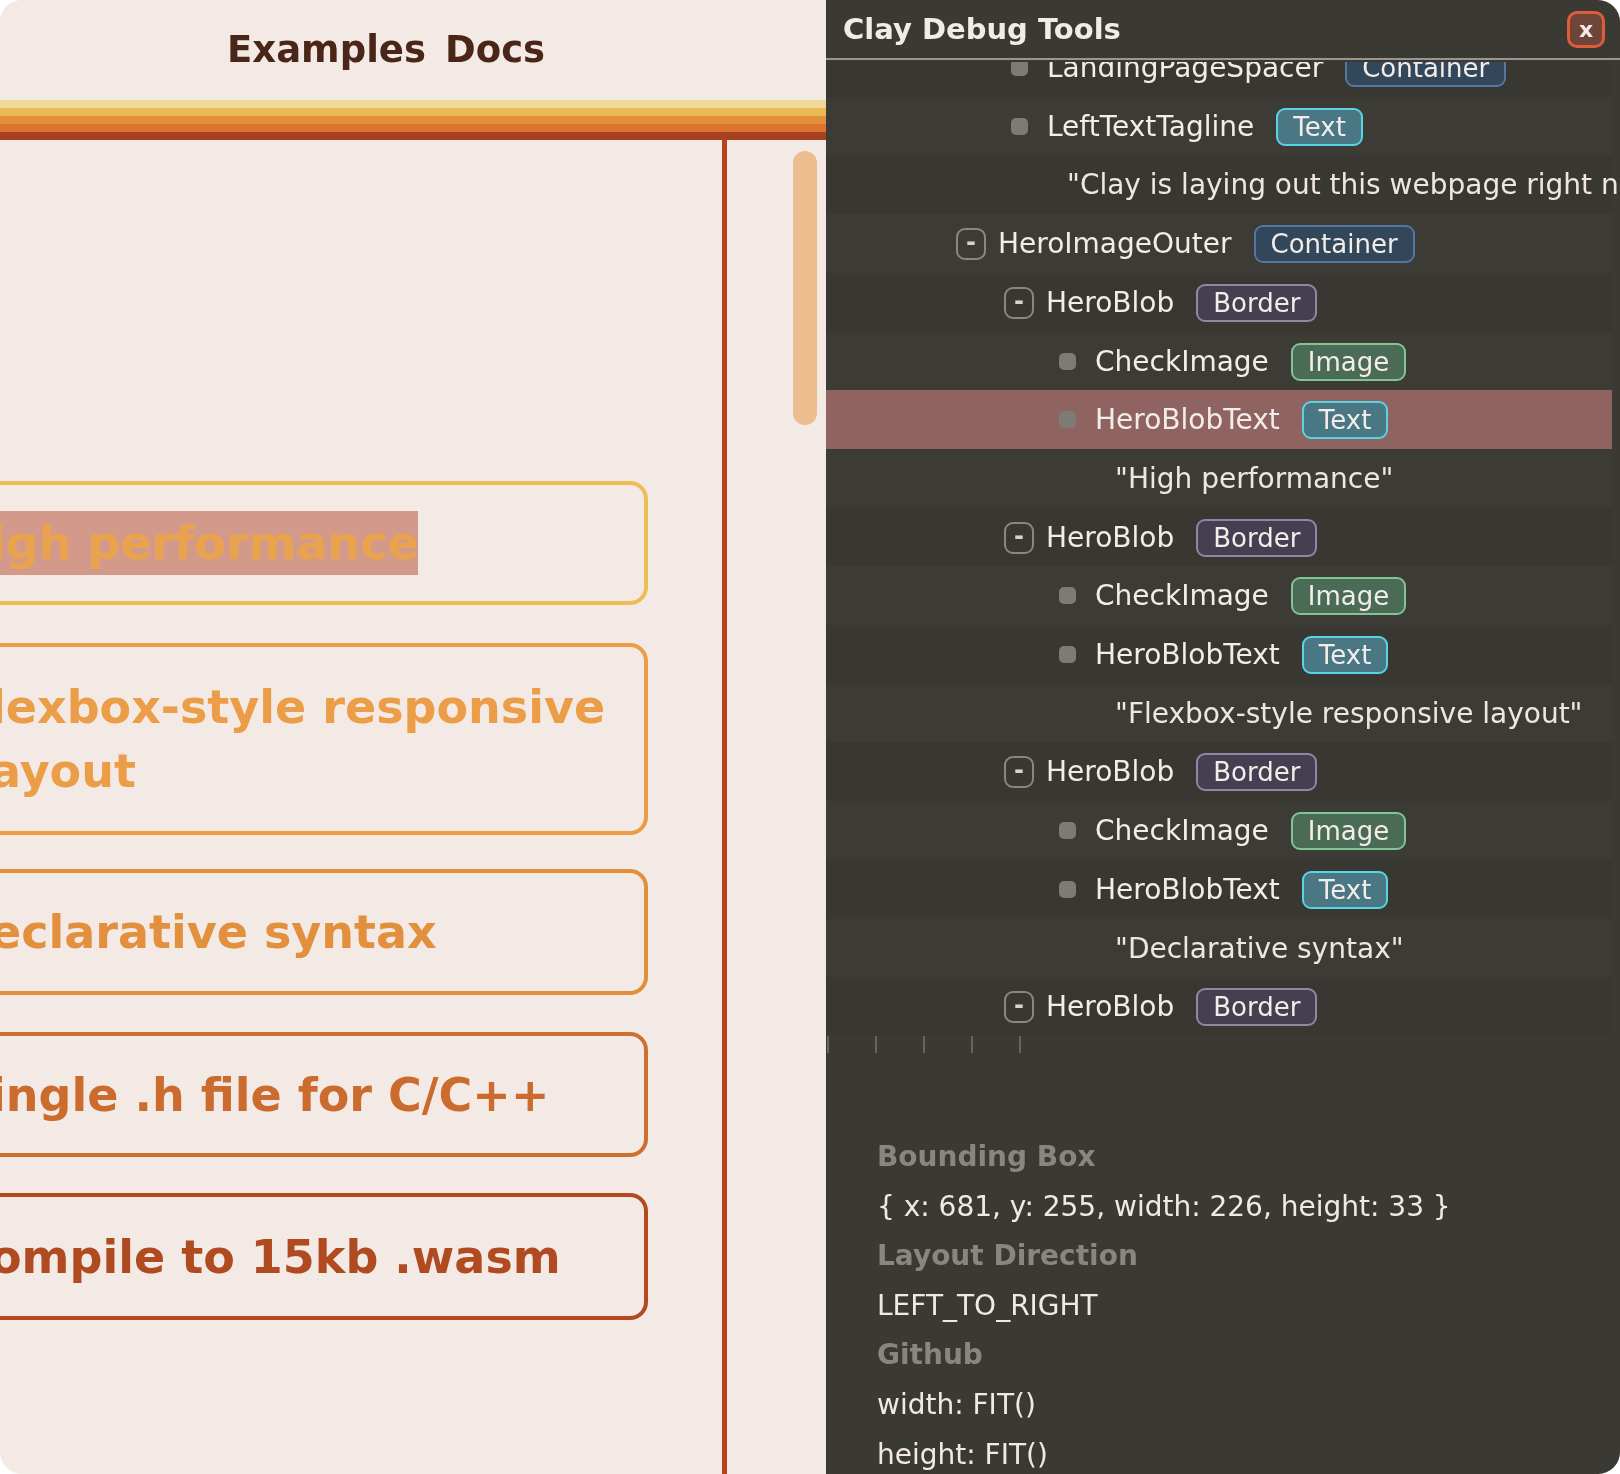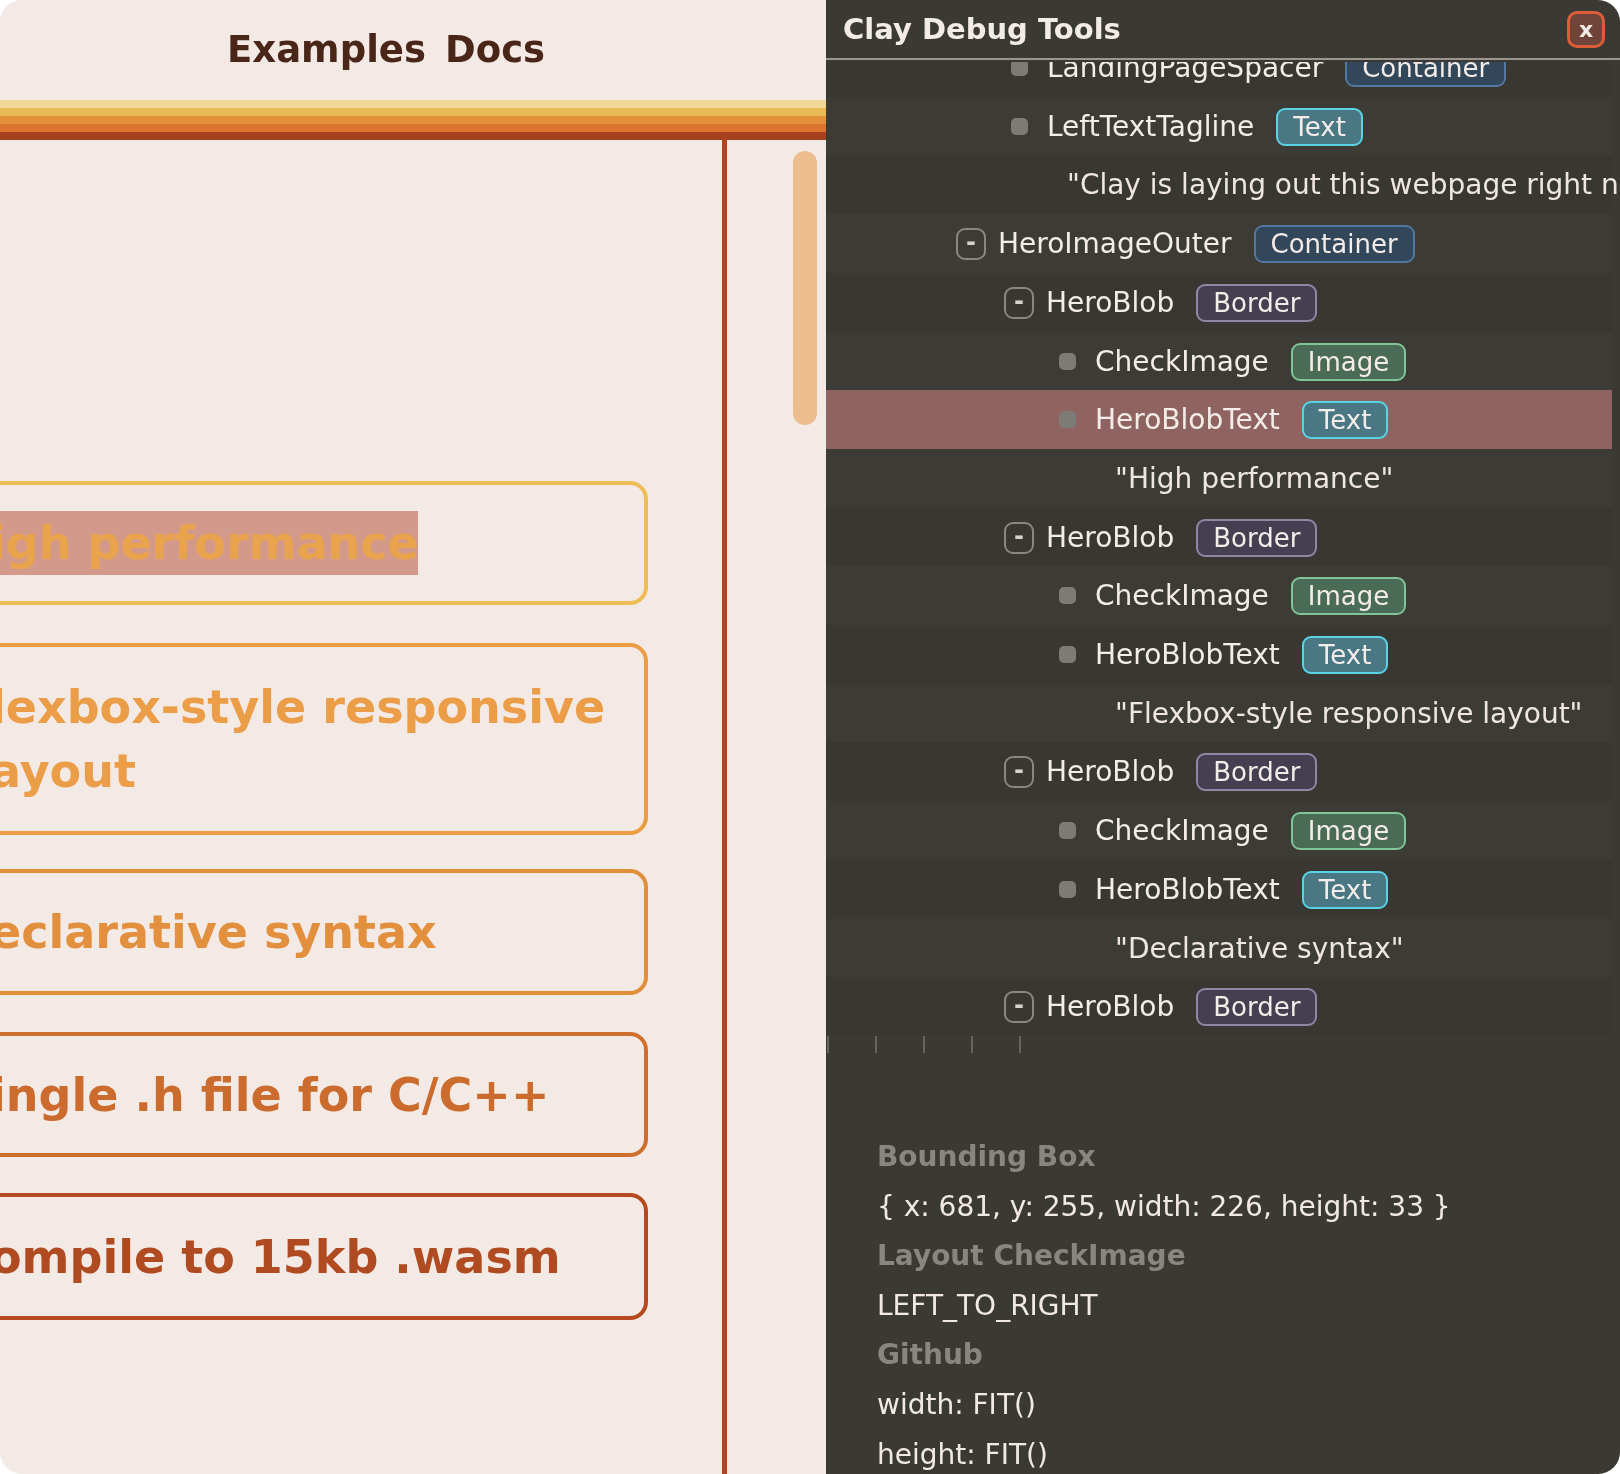--- a/index.html
+++ b/index.html
@@ -168,21 +168,21 @@
         </div>
         <div class="tree-row" style="top: 915px; background: rgb(56, 55, 50);">
           <div class="collapse-btn" style="margin-left: 178px;">-</div>
           <span class="row-label" style="margin-left: 12px;">HeroBlob</span>
           <span class="badge" style="background: rgb(69, 63, 82); border-color: rgb(147, 134, 164);">Border</span>
         </div>
       </div>
     <div id="config-body">
         <div class="config-line label" style="top: 1140px;">Bounding Box</div>
         <div class="config-line value" style="top: 1190px;">{ x: 681, y: 255, width: 226, height: 33 }</div>
-        <div class="config-line label" style="top: 1239px;">Layout CheckImage</div>
+        <div class="config-line label" style="top: 1239px;">Layout Direction</div>
         <div class="config-line value" style="top: 1289px;">LEFT_TO_RIGHT</div>
         <div class="config-line label" style="top: 1338px;">Github</div>
         <div class="config-line value" style="top: 1388px;">width: FIT()</div>
         <div class="config-line value" style="top: 1438px;">height: FIT()</div>
       </div>
   </div>
 
 </div>
 
 </body></html>

